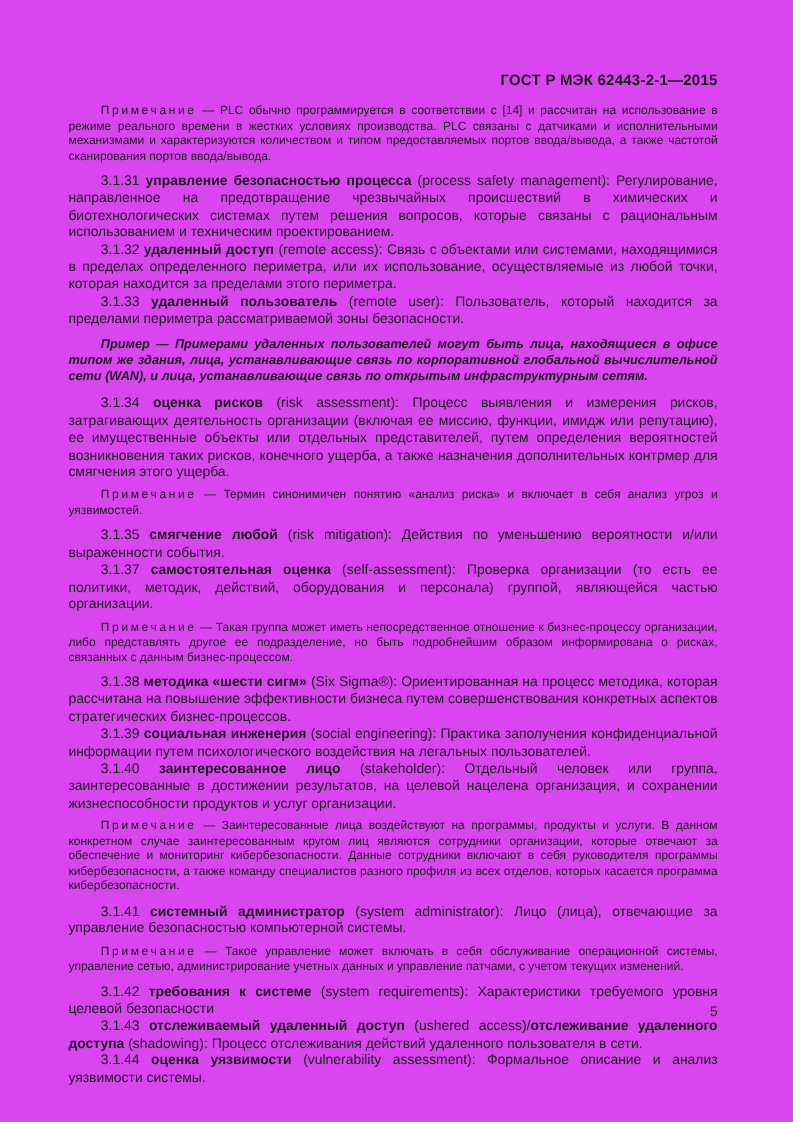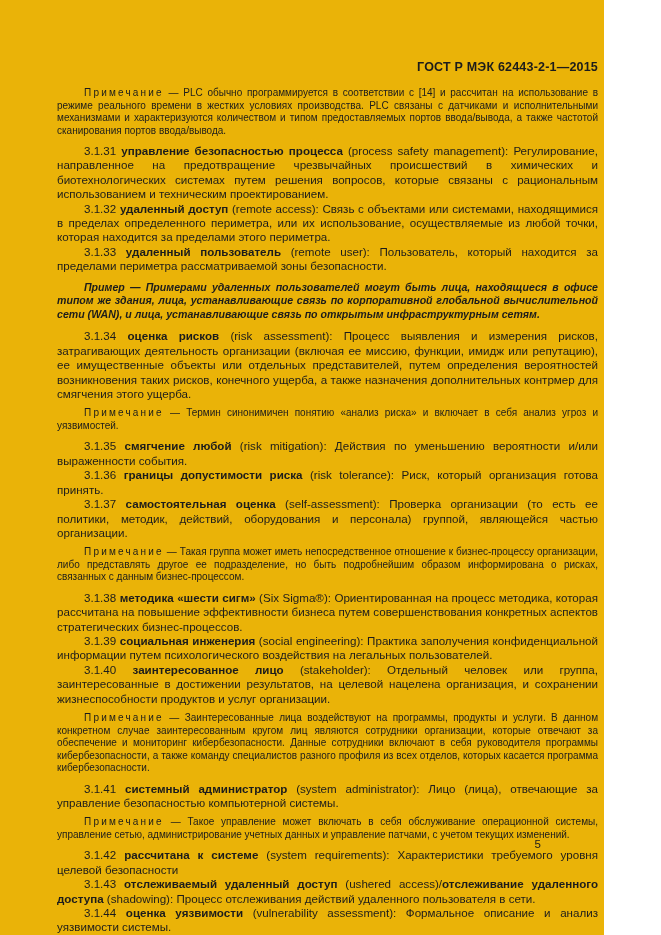--- a/index.html
+++ b/index.html
@@ -1,19 +1,19 @@
 <!DOCTYPE html>
 <html lang="ru"><head>
 <meta charset="utf-8">
 <style>
   html,body { margin:0; padding:0; background:#ffffff; }
   .page {
     position:relative;
-    width:604px; height:935px;
-    background:#eab308;
+    width:661px; height:935px;
+    background:#d946ef;
     color:#1c1c1c;
     font-family:"Liberation Sans", sans-serif;
     overflow:hidden;
   }
   .content {
     position:absolute; left:57px; top:0; width:541px;
   }
   .doc-header {
     margin-top:60px; margin-bottom:13px;
     text-align:right;
@@ -60,39 +60,38 @@
     <p class="term"><span>3.1.33</span> <b>удаленный пользователь</b><span> (remote user): Пользователь, который находится за пределами периметра рассматриваемой зоны безопасности.</span></p>
 
     <p class="example"><span>Пример</span> <span>— Примерами удаленных пользователей могут быть лица, находящиеся в офисе типом же здания, лица, устанавливающие связь по корпоративной глобальной вычислительной сети (WAN), и лица, устанавливающие связь по открытым инфраструктурным сетям.</span></p>
 
     <p class="term"><span>3.1.34</span> <b>оценка рисков</b><span> (risk assessment): Процесс выявления и измерения рисков, затрагивающих деятельность организации (включая ее миссию, функции, имидж или репутацию), ее имущественные объекты или отдельных представителей, путем определения вероятностей возникновения таких рисков, конечного ущерба, а также назначения дополнительных контрмер для смягчения этого ущерба.</span></p>
 
     <p class="note"><span class="note-label">Примечание</span> <span>— Термин синонимичен понятию «анализ риска» и включает в себя анализ угроз и уязвимостей.</span></p>
 
     <p class="term"><span>3.1.35</span> <b>смягчение любой</b><span> (risk mitigation): Действия по уменьшению вероятности и/или выраженности события.</span></p>
 
-    <p class="term"><span>3.1.36</span> <b>границы допустимости риска</b><span> (risk tolerance): Риск, который организация готова принять.</span></p>
 
     <p class="term"><span>3.1.37</span> <b>самостоятельная оценка</b><span> (self-assessment): Проверка организации (то есть ее политики, методик, действий, оборудования и персонала) группой, являющейся частью организации.</span></p>
 
     <p class="note"><span class="note-label">Примечание</span> <span>— Такая группа может иметь непосредственное отношение к бизнес-процессу организации, либо представлять другое ее подразделение, но быть подробнейшим образом информирована о рисках, связанных с данным бизнес-процессом.</span></p>
 
     <p class="term"><span>3.1.38</span> <b>методика «шести сигм»</b><span> (Six Sigma®): Ориентированная на процесс методика, которая рассчитана на повышение эффективности бизнеса путем совершенствования конкретных аспектов стратегических бизнес-процессов.</span></p>
 
     <p class="term"><span>3.1.39</span> <b>социальная инженерия</b><span> (social engineering): Практика заполучения конфиденциальной информации путем психологического воздействия на легальных пользователей.</span></p>
 
     <p class="term"><span>3.1.40</span> <b>заинтересованное лицо</b><span> (stakeholder): Отдельный человек или группа, заинтересованные в достижении результатов, на целевой нацелена организация, и сохранении жизнеспособности продуктов и услуг организации.</span></p>
 
     <p class="note"><span class="note-label">Примечание</span> <span>— Заинтересованные лица воздействуют на программы, продукты и услуги. В данном конкретном случае заинтересованным кругом лиц являются сотрудники организации, которые отвечают за обеспечение и мониторинг кибербезопасности. Данные сотрудники включают в себя руководителя программы кибербезопасности, а также команду специалистов разного профиля из всех отделов, которых касается программа кибербезопасности.</span></p>
 
     <p class="term"><span>3.1.41</span> <b>системный администратор</b><span> (system administrator): Лицо (лица), отвечающие за управление безопасностью компьютерной системы.</span></p>
 
     <p class="note"><span class="note-label">Примечание</span> <span>— Такое управление может включать в себя обслуживание операционной системы, управление сетью, администрирование учетных данных и управление патчами, с учетом текущих изменений.</span></p>
 
-    <p class="term"><span>3.1.42</span> <b>рассчитана к системе</b><span> (system requirements): Характеристики требуемого уровня целевой безопасности</span></p>
+    <p class="term"><span>3.1.42</span> <b>требования к системе</b><span> (system requirements): Характеристики требуемого уровня целевой безопасности</span></p>
 
     <p class="term"><span>3.1.43</span> <b>отслеживаемый удаленный доступ</b><span> (ushered access)/</span><b>отслеживание удаленного доступа</b><span> (shadowing): Процесс отслеживания действий удаленного пользователя в сети.</span></p>
 
     <p class="term"><span>3.1.44</span> <b>оценка уязвимости</b><span> (vulnerability assessment): Формальное описание и анализ уязвимости системы.</span></p>
 
   </div>
 
   <div class="page-number">5</div>
 </div>
 

